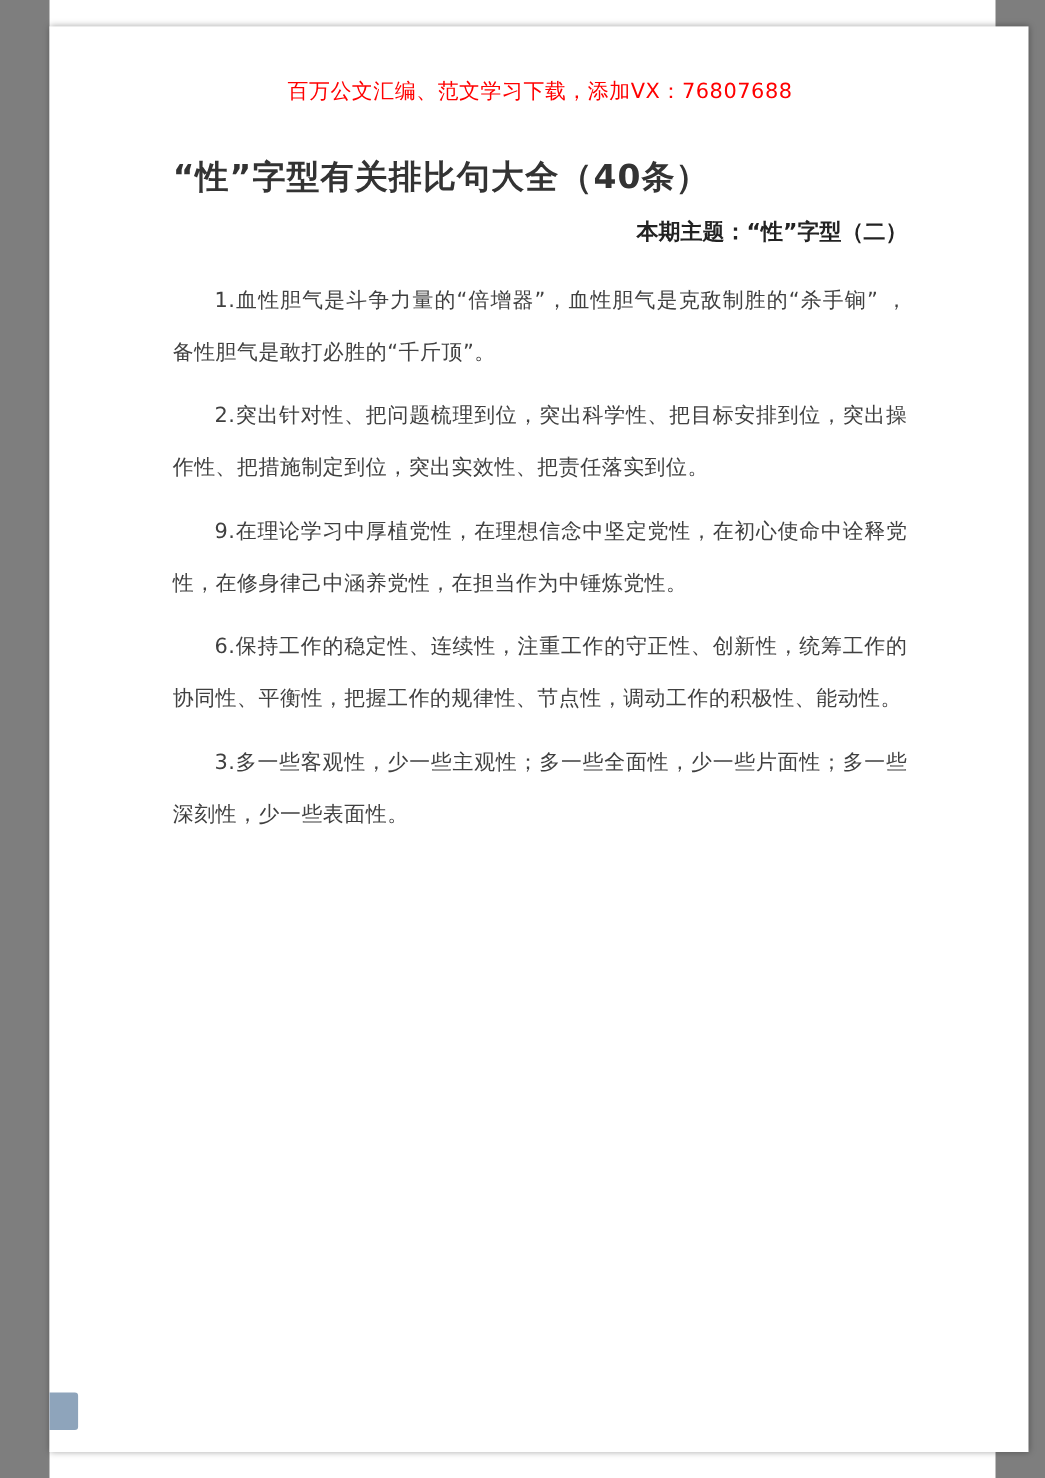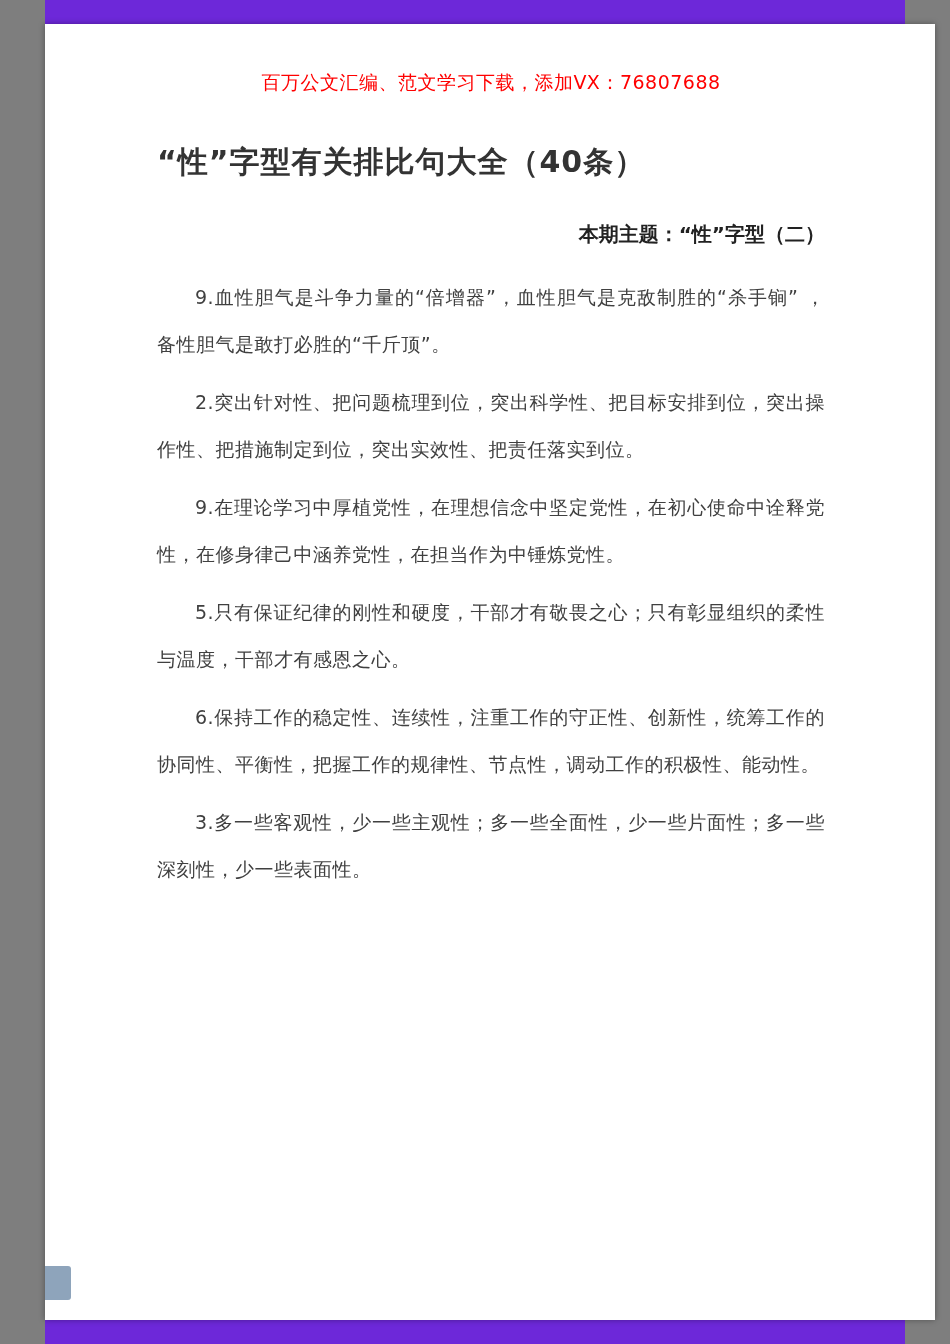--- a/index.html
+++ b/index.html
@@ -6,21 +6,21 @@
     margin: 0;
     padding: 0;
     background: #7e7e7e;
     font-family: "DejaVu Sans", "Liberation Sans", sans-serif;
   }
   .viewer {
     width: 860px;
     min-height: 1344px;
     margin: 0 auto;
     position: relative;
-    background: #6d28d9;
+    background: #ffffff;
     box-sizing: border-box;
     padding: 24px 0;
   }
   .page {
     width: 890px;
     min-height: 1296px;
     margin: 0 auto;
     background: #ffffff;
     box-sizing: border-box;
     padding: 46px 110px 60px 112px;
@@ -32,21 +32,21 @@
     font-size: 19px;
     font-weight: 400;
     margin: 0 0 46px 0;
     letter-spacing: 0.5px;
   }
   .doc-title {
     font-size: 30px;
     line-height: 1.3;
     color: #333333;
     font-weight: 600;
-    margin: 0 0 40px 0;
+    margin: 0 0 16px 0;
     letter-spacing: 1px;
     text-align: left;
   }
   .doc-subtitle {
     text-align: right;
     font-size: 20px;
     font-weight: 700;
     color: #222222;
     margin: 0 0 26px 0;
   }
@@ -75,24 +75,23 @@
 <div class="viewer">
   <div class="page">
 
     <div class="promo">百万公文汇编、范文学习下载，添加VX：76807688</div>
 
     <h1 class="doc-title">“性”字型有关排比句大全（40条）</h1>
 
     <div class="doc-subtitle">本期主题：“性”字型（二）</div>
 
     <div class="doc-body">
-      <p>9.血性胆气是斗争力量的“倍增器”，血性胆气是克敌制胜的“杀手锏” ，备性胆气是敢打必胜的“千斤顶”。</p>
+      <p>1.血性胆气是斗争力量的“倍增器”，血性胆气是克敌制胜的“杀手锏” ，备性胆气是敢打必胜的“千斤顶”。</p>
       <p>2.突出针对性、把问题梳理到位，突出科学性、把目标安排到位，突出操作性、把措施制定到位，突出实效性、把责任落实到位。</p>
       <p>9.在理论学习中厚植党性，在理想信念中坚定党性，在初心使命中诠释党性，在修身律己中涵养党性，在担当作为中锤炼党性。</p>
-      <p>5.只有保证纪律的刚性和硬度，干部才有敬畏之心；只有彰显组织的柔性与温度，干部才有感恩之心。</p>
       <p>6.保持工作的稳定性、连续性，注重工作的守正性、创新性，统筹工作的协同性、平衡性，把握工作的规律性、节点性，调动工作的积极性、能动性。</p>
       <p>3.多一些客观性，少一些主观性；多一些全面性，少一些片面性；多一些深刻性，少一些表面性。</p>
     </div>
 
   </div>
 
   <div class="corner-widget"></div>
 </div>
 
 </body></html>

